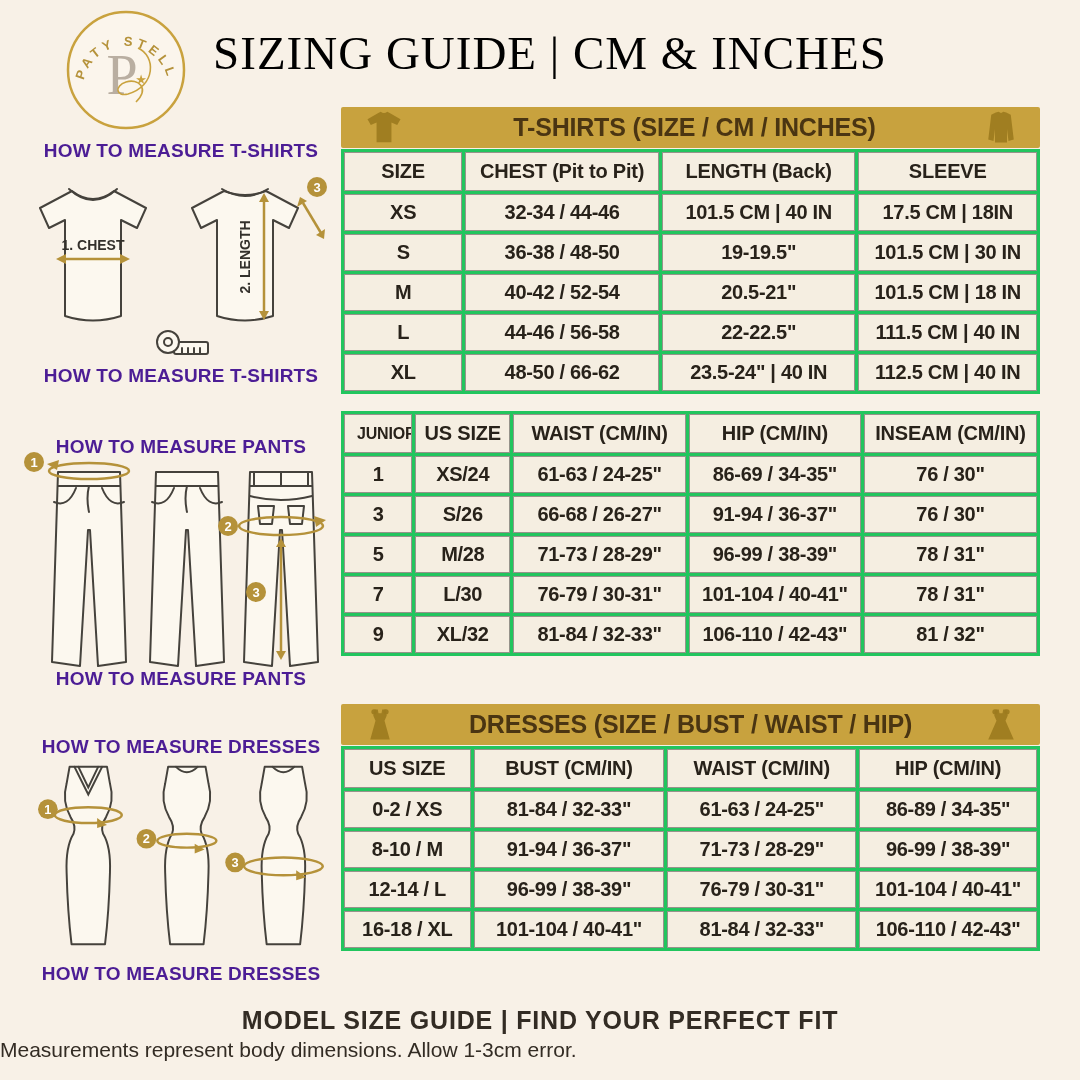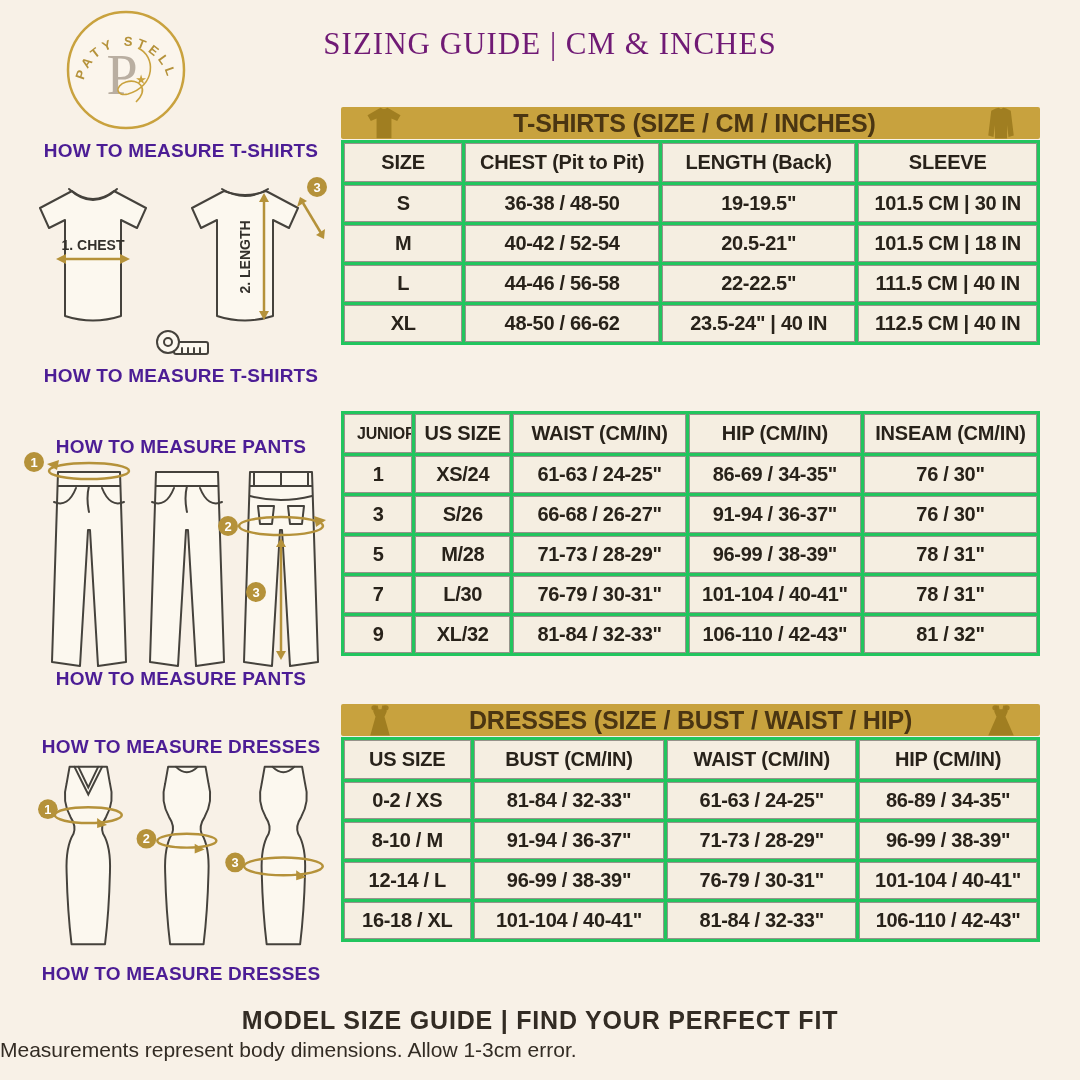--- a/index.html
+++ b/index.html
@@ -5,35 +5,35 @@
   * { margin:0; padding:0; box-sizing:border-box; }
   html,body { background:#efe7da; }
   .canvas {
     position:relative; width:1080px; height:1080px; margin:0 auto;
     background:#f8f1e7; overflow:hidden;
     font-family:"Liberation Sans", sans-serif; color:#28221a;
   }
   .page-title {
     position:absolute; left:170px; top:26px; width:760px;
     text-align:center; font-family:"Liberation Serif", serif;
-    font-weight:500; font-size:31px; letter-spacing:1px; color:#701a75;
+    font-weight:500; font-size:47px; letter-spacing:1px; color:#000000;
     white-space:nowrap;
   }
   .logo { position:absolute; left:64px; top:8px; width:124px; height:124px; }
 
   .guide-label {
     position:absolute; left:22px; width:318px; text-align:center;
     font-weight:bold; font-size:19px; letter-spacing:0.2px; color:#4c1d95;
     white-space:nowrap;
   }
   .illus { position:absolute; left:20px; }
 
   .table-block { position:absolute; left:341px; width:699px; }
   .gold-bar {
-    height:32px; background:#c8a23e; border-radius:2px;
+    height:41px; background:#c8a23e; border-radius:2px;
     display:flex; align-items:center; gap:6px; padding:0 24px;
   }
   .gold-bar .bar-icon { flex:0 0 auto; height:33px; }
   .gold-title {
     flex:1; text-align:center; font-weight:bold; font-size:25px;
     letter-spacing:-0.2px; color:#4a3512; white-space:nowrap;
   }
   table.size-table {
     width:100%; border-collapse:separate; border-spacing:3px;
     background:#22c55e; table-layout:fixed; margin-top:1px;
@@ -245,20 +245,26 @@
         </colgroup>
       <thead>
           <tr>
             <th>SIZE</th>
             <th>CHEST (Pit to Pit)</th>
             <th>LENGTH (Back)</th>
             <th>SLEEVE</th>
           </tr>
         </thead>
       <tbody>
+          <tr>
+            <td>XS</td>
+            <td>32-34 / 44-46</td>
+            <td>101.5 CM | 40 IN</td>
+            <td>17.5 CM | 18IN</td>
+          </tr>
           <tr>
             <td>S</td>
             <td>36-38 / 48-50</td>
             <td>19-19.5"</td>
             <td>101.5 CM | 30 IN</td>
           </tr>
           <tr>
             <td>M</td>
             <td>40-42 / 52-54</td>
             <td>20.5-21"</td>

